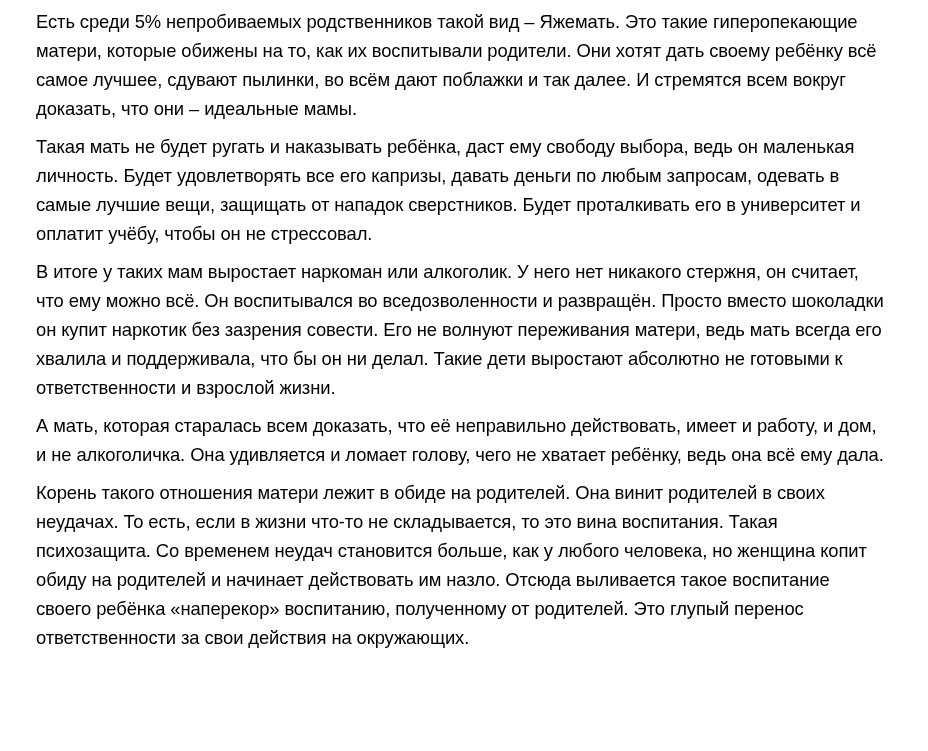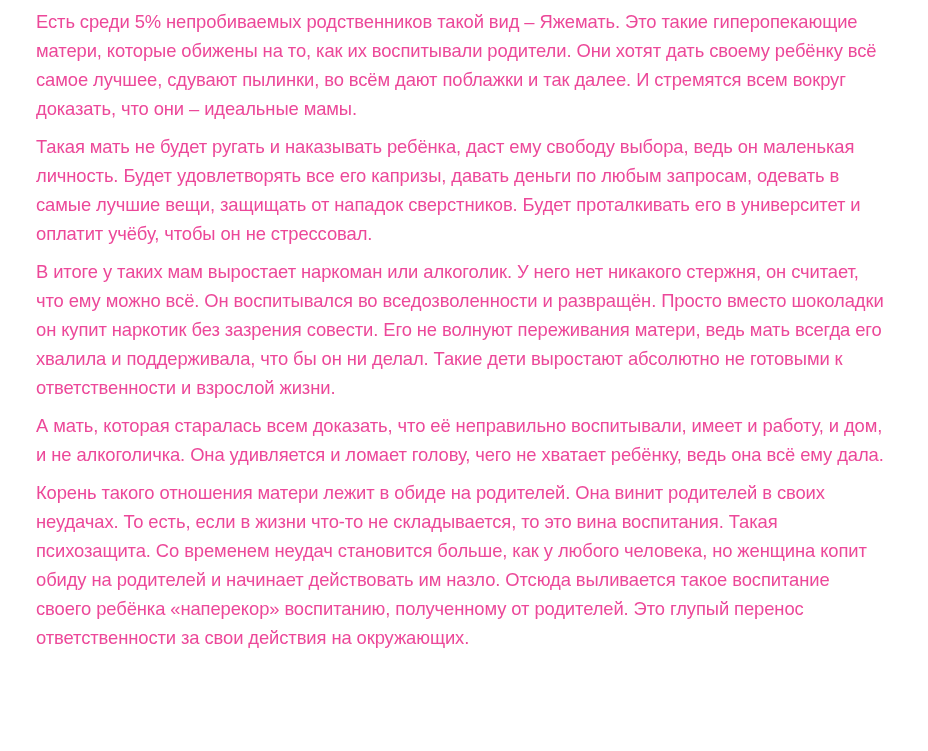--- a/index.html
+++ b/index.html
@@ -17,27 +17,27 @@
     font-family: "Liberation Sans", sans-serif;
     color: #000000;
   }
   .doc-text p {
     margin: 0 12px 9px 0;
     max-width: 862px;
     font-size: 18.4px;
     line-height: 29px;
     letter-spacing: -0.1px;
     text-align: left;
-    color: #ec4899;
+    color: #000000;
   }
 </style>
 </head>
 <body>
 
 <div class="page">
   <div class="doc-text">
     <p>Есть среди 5% непробиваемых родственников такой вид – Яжемать. Это такие гиперопекающие матери, которые обижены на то, как их воспитывали родители. Они хотят дать своему ребёнку всё самое лучшее, сдувают пылинки, во всём дают поблажки и так далее. И стремятся всем вокруг доказать, что они – идеальные мамы.</p>
     <p>Такая мать не будет ругать и наказывать ребёнка, даст ему свободу выбора, ведь он маленькая личность. Будет удовлетворять все его капризы, давать деньги по любым запросам, одевать в самые лучшие вещи, защищать от нападок сверстников. Будет проталкивать его в университет и оплатит учёбу, чтобы он не стрессовал.</p>
     <p>В итоге у таких мам выростает наркоман или алкоголик. У него нет никакого стержня, он считает, что ему можно всё. Он воспитывался во вседозволенности и развращён. Просто вместо шоколадки он купит наркотик без зазрения совести. Его не волнуют переживания матери, ведь мать всегда его хвалила и поддерживала, что бы он ни делал. Такие дети выростают абсолютно не готовыми к ответственности и взрослой жизни.</p>
-    <p>А мать, которая старалась всем доказать, что её неправильно воспитывали, имеет и работу, и дом, и не алкоголичка. Она удивляется и ломает голову, чего не хватает ребёнку, ведь она всё ему дала.</p>
+    <p>А мать, которая старалась всем доказать, что её неправильно действовать, имеет и работу, и дом, и не алкоголичка. Она удивляется и ломает голову, чего не хватает ребёнку, ведь она всё ему дала.</p>
     <p>Корень такого отношения матери лежит в обиде на родителей. Она винит родителей в своих неудачах. То есть, если в жизни что-то не складывается, то это вина воспитания. Такая психозащита. Со временем неудач становится больше, как у любого человека, но женщина копит обиду на родителей и начинает действовать им назло. Отсюда выливается такое воспитание своего ребёнка «наперекор» воспитанию, полученному от родителей. Это глупый перенос ответственности за свои действия на окружающих.</p>
   </div>
 </div>
 
 </body></html>

